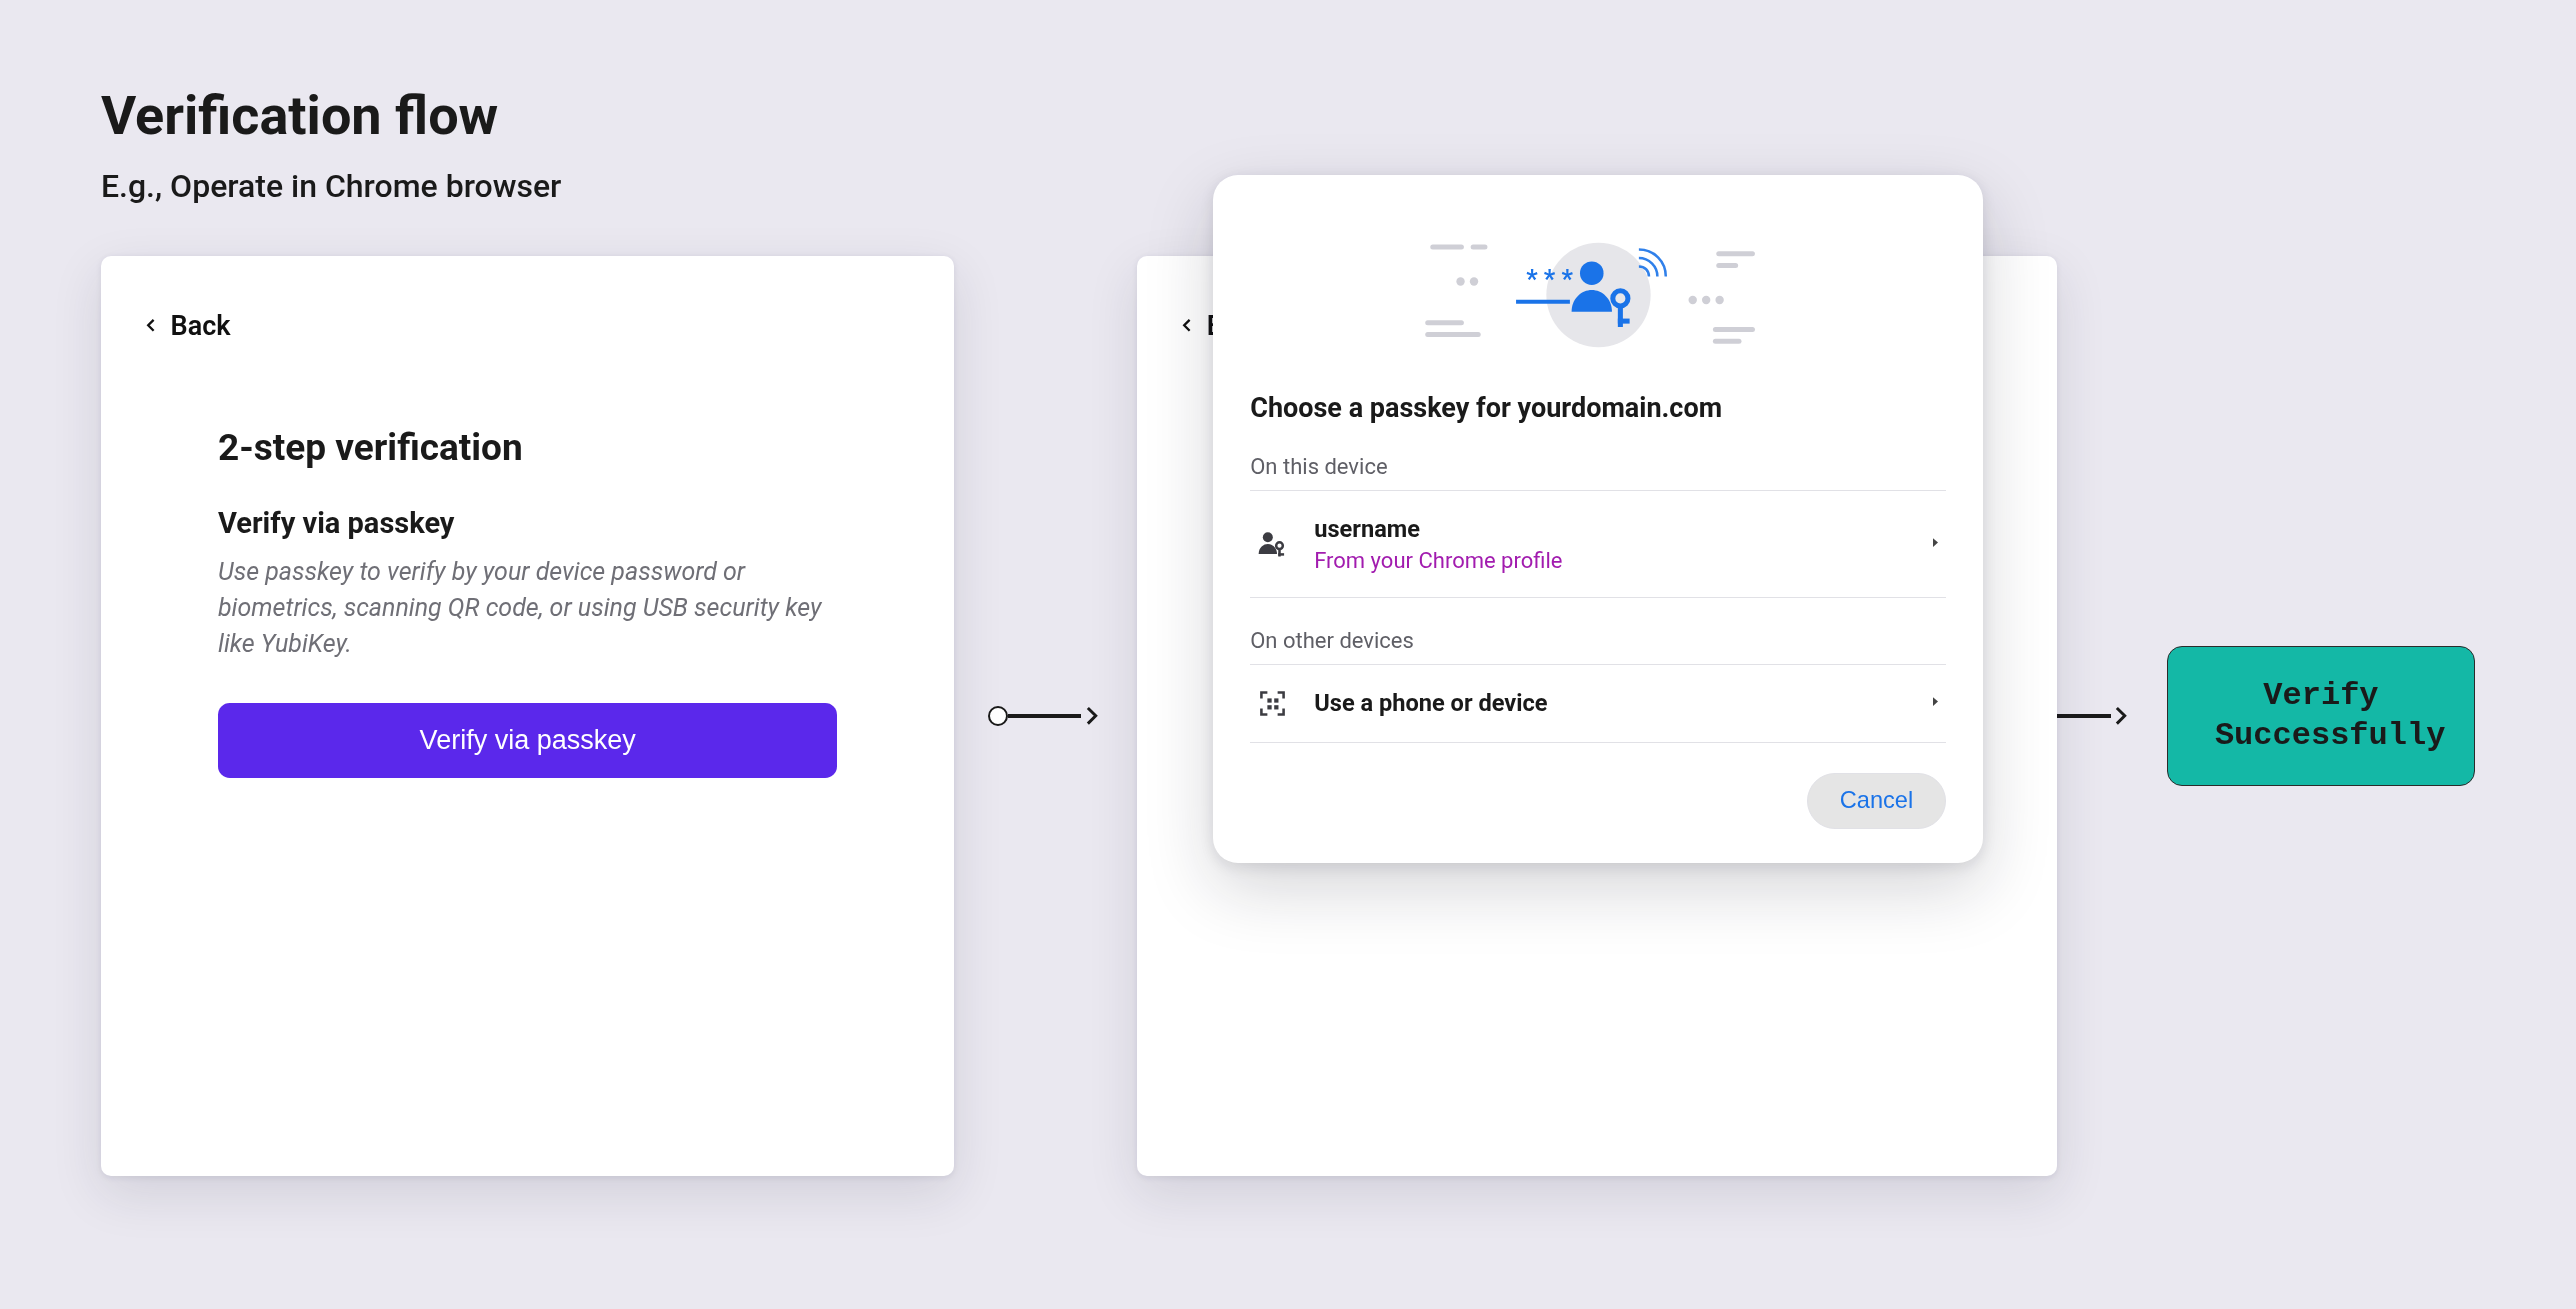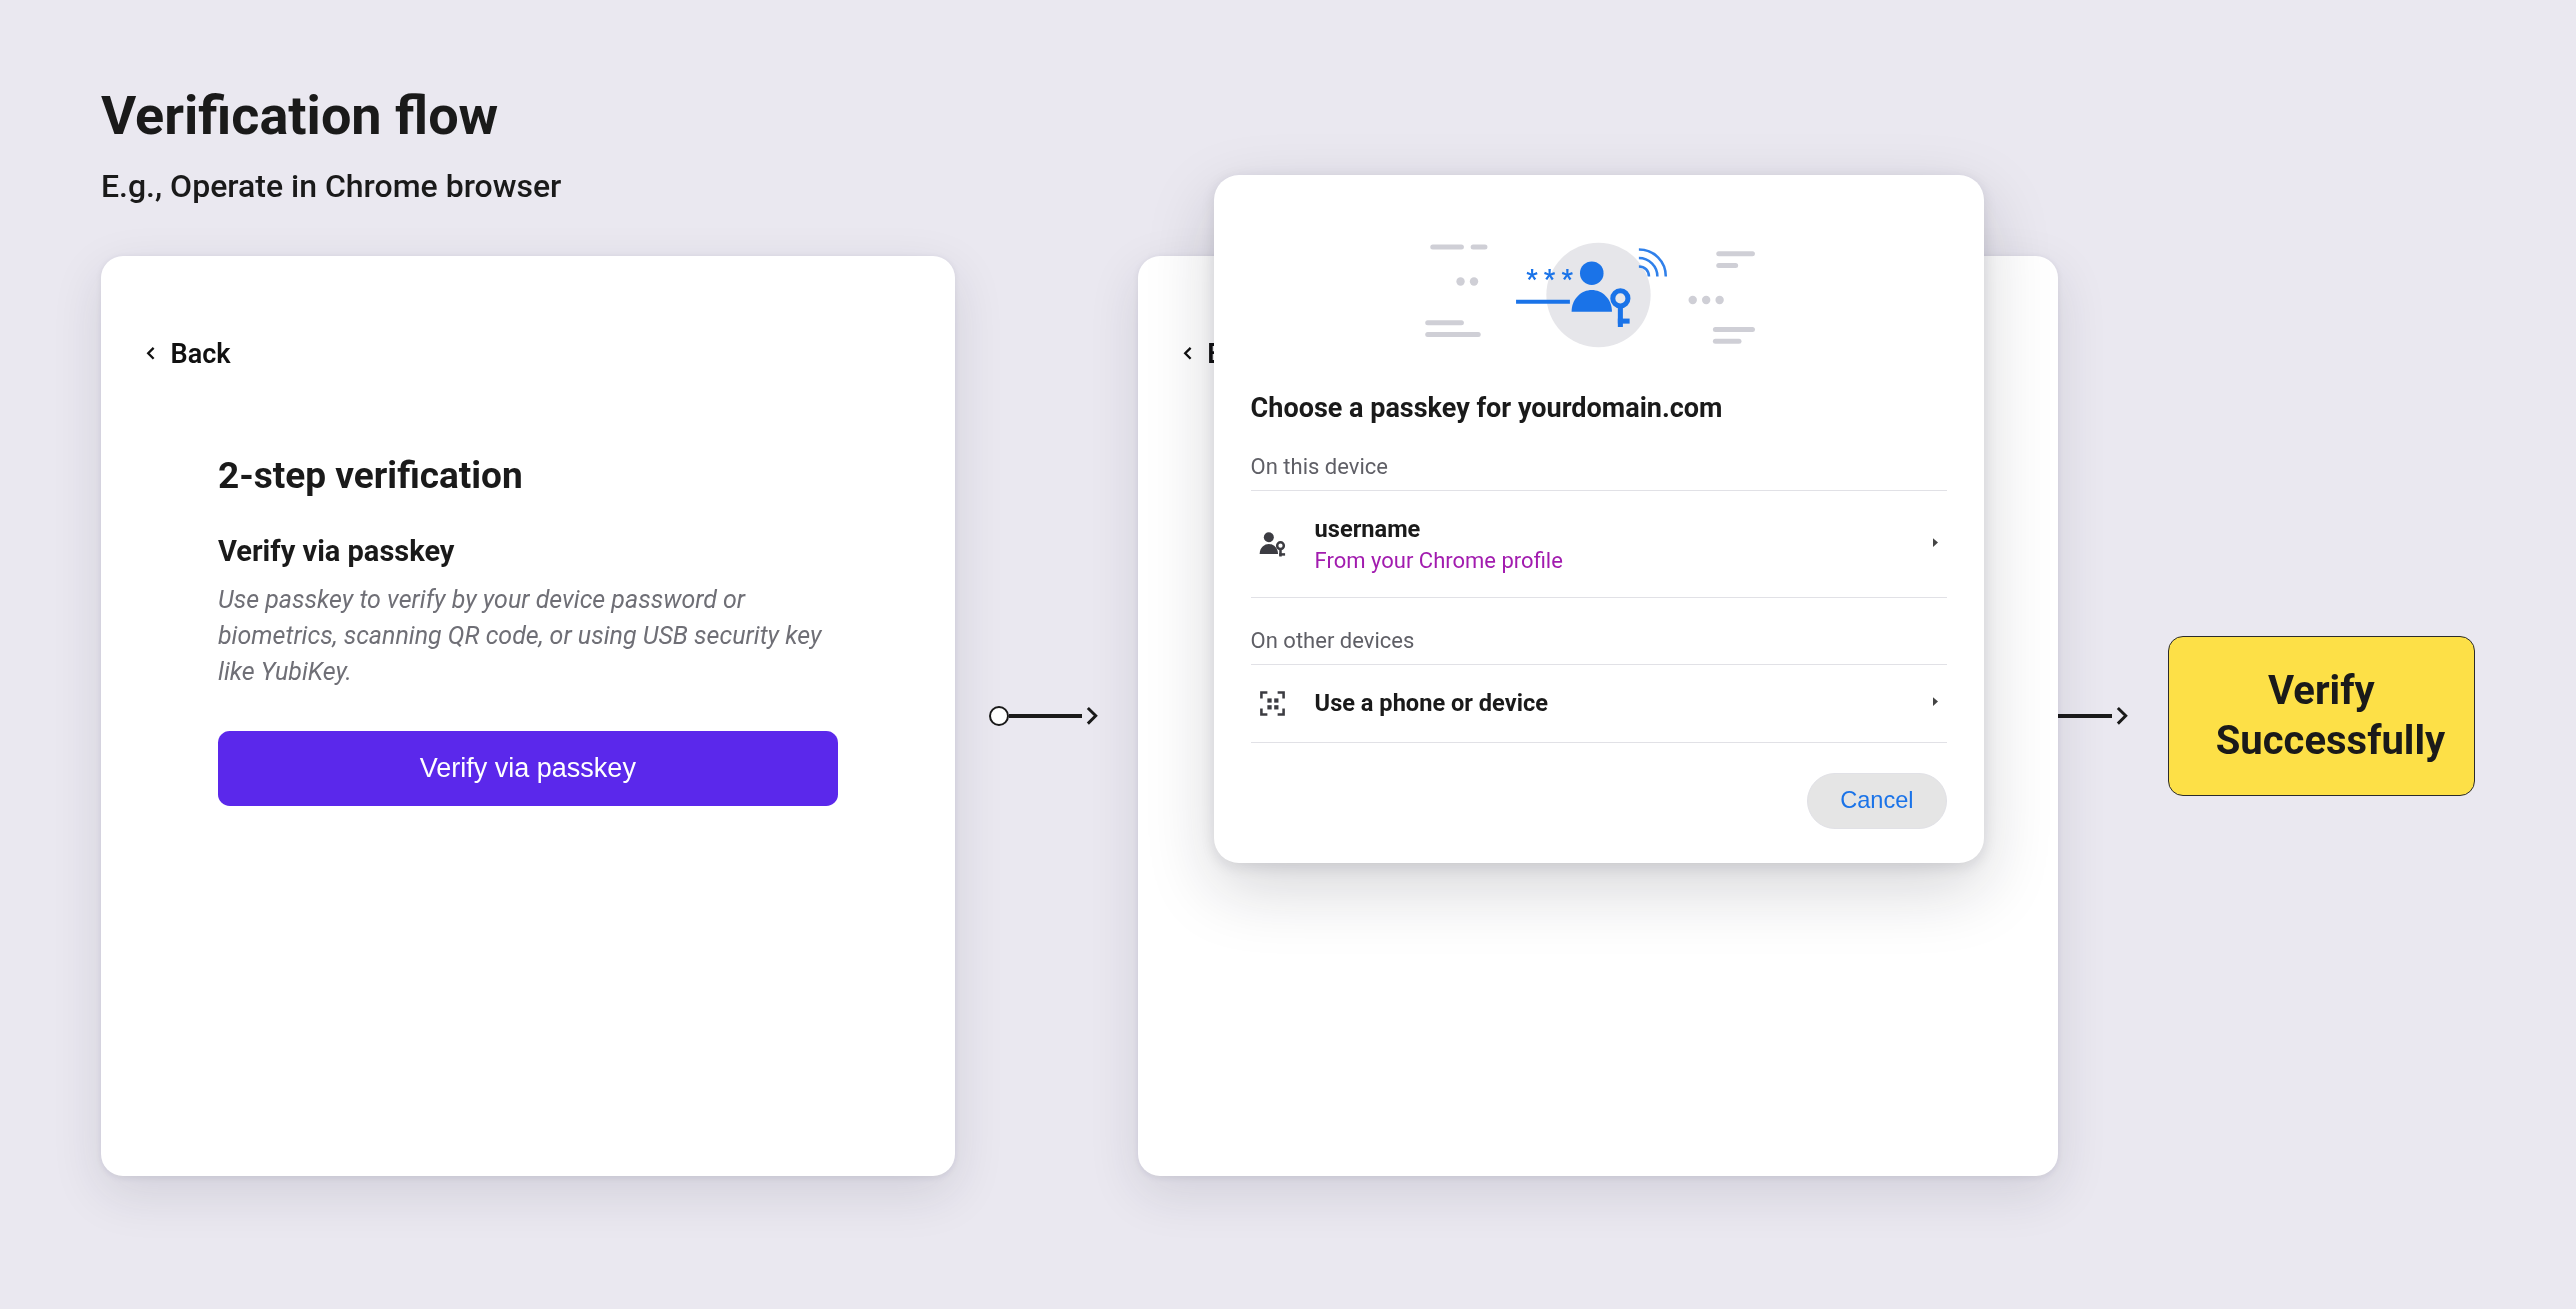--- a/index.html
+++ b/index.html
@@ -33,26 +33,26 @@
 
   .flow{
     display:flex;
     align-items:center;
     gap:34px;
   }
 
   
   .card{
     background:var(--card);
-    border-radius:22px;
+    border-radius:10px;
     width:920px;
     height:920px;
     box-shadow:var(--shadow);
     position:relative;
-    padding:82px 41px;
+    padding:54px 41px;
   }
 
   .back{
     display:inline-flex;
     align-items:center;
     gap:10px;
     font-size:27px;
     font-weight:600;
     color:#111;
     cursor:pointer;
@@ -140,26 +140,27 @@
     font-size:23.6px;
     font-weight:500;
     cursor:pointer;
   }
 
   
   .success{
     border:1.7px solid #2b2b2b;
     border-radius:15px;
     padding:29px 47px;
-    background:#fde047;
+    background:#14b8a6;
     text-align:center;
-    font-size:40px;
+    font-size:32px;
     font-weight:700;
     line-height:1.25;
     min-width:287px;
+    font-family:Liberation Mono, monospace;
   }
 </style>
 </head>
 <body>
 
 <div class="stage">
 
   <h1 class="heading">Verification flow</h1>
   <p class="subheading">E.g., Operate in Chrome browser</p>
 

